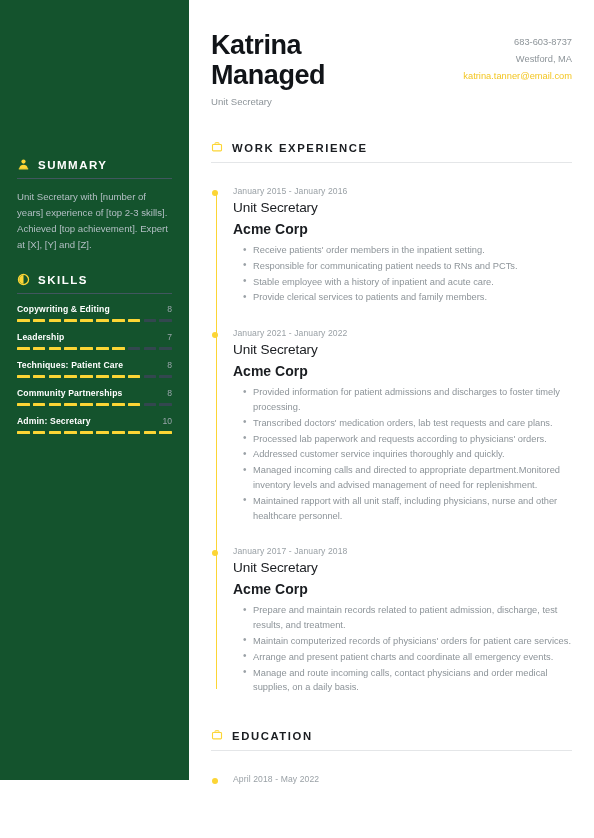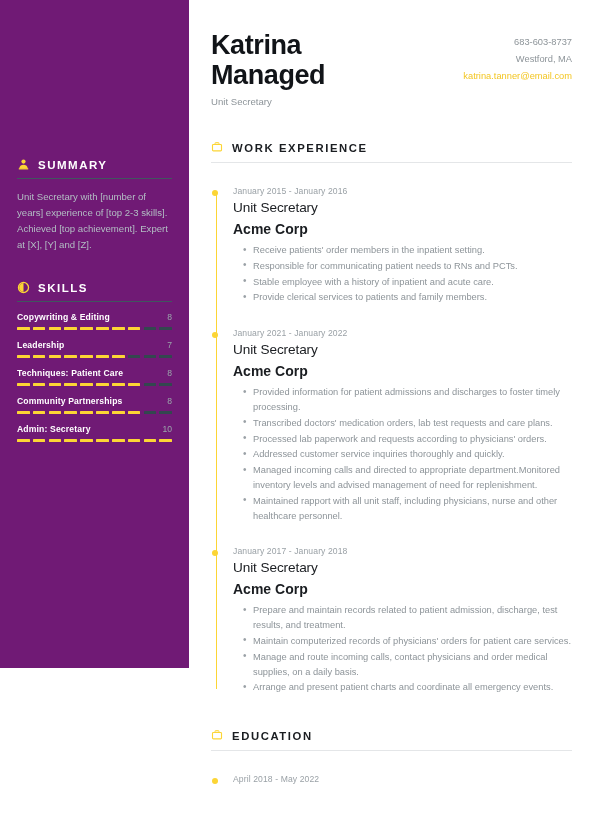--- a/index.html
+++ b/index.html
@@ -6,22 +6,22 @@
   html, body { width:594px; height:838px; }
   body {
     font-family:"Liberation Sans", sans-serif;
     background:#ffffff;
     overflow:hidden;
   }
   .page { position:relative; width:594px; height:838px; display:flex; background:#fff; }
 
   
   .sidebar {
-    width:189px; min-width:189px; height:668px;
-    background:#701a75;
+    width:189px; min-width:189px; height:780px;
+    background:#14532d;
     padding:0 17px;
     position:relative;
   }
   .side-section { margin-top:0; }
   .side-head {
     display:flex; align-items:center; gap:8px;
     margin-bottom:7px;
   }
   .side-head .ttl {
     color:#ffffff; font-size:11.5px; font-weight:bold;
@@ -103,21 +103,21 @@
             <path d="M2.8 13.2c0-3 2.3-4.9 5.2-4.9s5.2 1.9 5.2 4.9z" fill="#fcd535"></path>
             <rect x="2.2" y="12.6" width="11.6" height="1.5" fill="#fcd535"></rect>
           </svg>
         </span>
         <span class="ttl">SUMMARY</span>
       </div>
       <div class="side-rule"></div>
       <div class="summary-text">Unit Secretary with [number of years] experience of [top 2-3 skills]. Achieved [top achievement]. Expert at [X], [Y] and [Z].</div>
     </div>
 
-    <div class="side-section" style="margin-top:28px;">
+    <div class="side-section" style="margin-top:20px;">
       <div class="side-head">
         <span class="ico">
           <svg viewBox="0 0 16 16" width="13" height="13">
             <circle cx="8" cy="8" r="6.2" fill="none" stroke="#fcd535" stroke-width="1.6"></circle>
             <path d="M8 2.6 A5.4 5.4 0 0 0 8 13.4 Z" fill="#fcd535"></path>
           </svg>
         </span>
         <span class="ttl">SKILLS</span>
       </div>
       <div class="side-rule"></div>
@@ -273,22 +273,22 @@
     </ul>
   </div>
   <div class="entry">
     <span class="dot"></span>
     <div class="dates">January 2017 - January 2018</div>
     <div class="job-title">Unit Secretary</div>
     <div class="company">Acme Corp</div>
     <ul class="bullets">
       <li>Prepare and maintain records related to patient admission, discharge, test results, and treatment.</li>
                 <li>Maintain computerized records of physicians' orders for patient care services.</li>
+                <li>Arrange and present patient charts and coordinate all emergency events.</li>
                 <li>Manage and route incoming calls, contact physicians and order medical supplies, on a daily basis.</li>
-                <li>Arrange and present patient charts and coordinate all emergency events.</li>
     </ul>
   </div>
           </div>
       </div>
     </section>
 
     <section class="sec">
       <div class="sec-head">
         <span class="ico">
           <svg viewBox="0 0 16 16" width="12" height="12">

